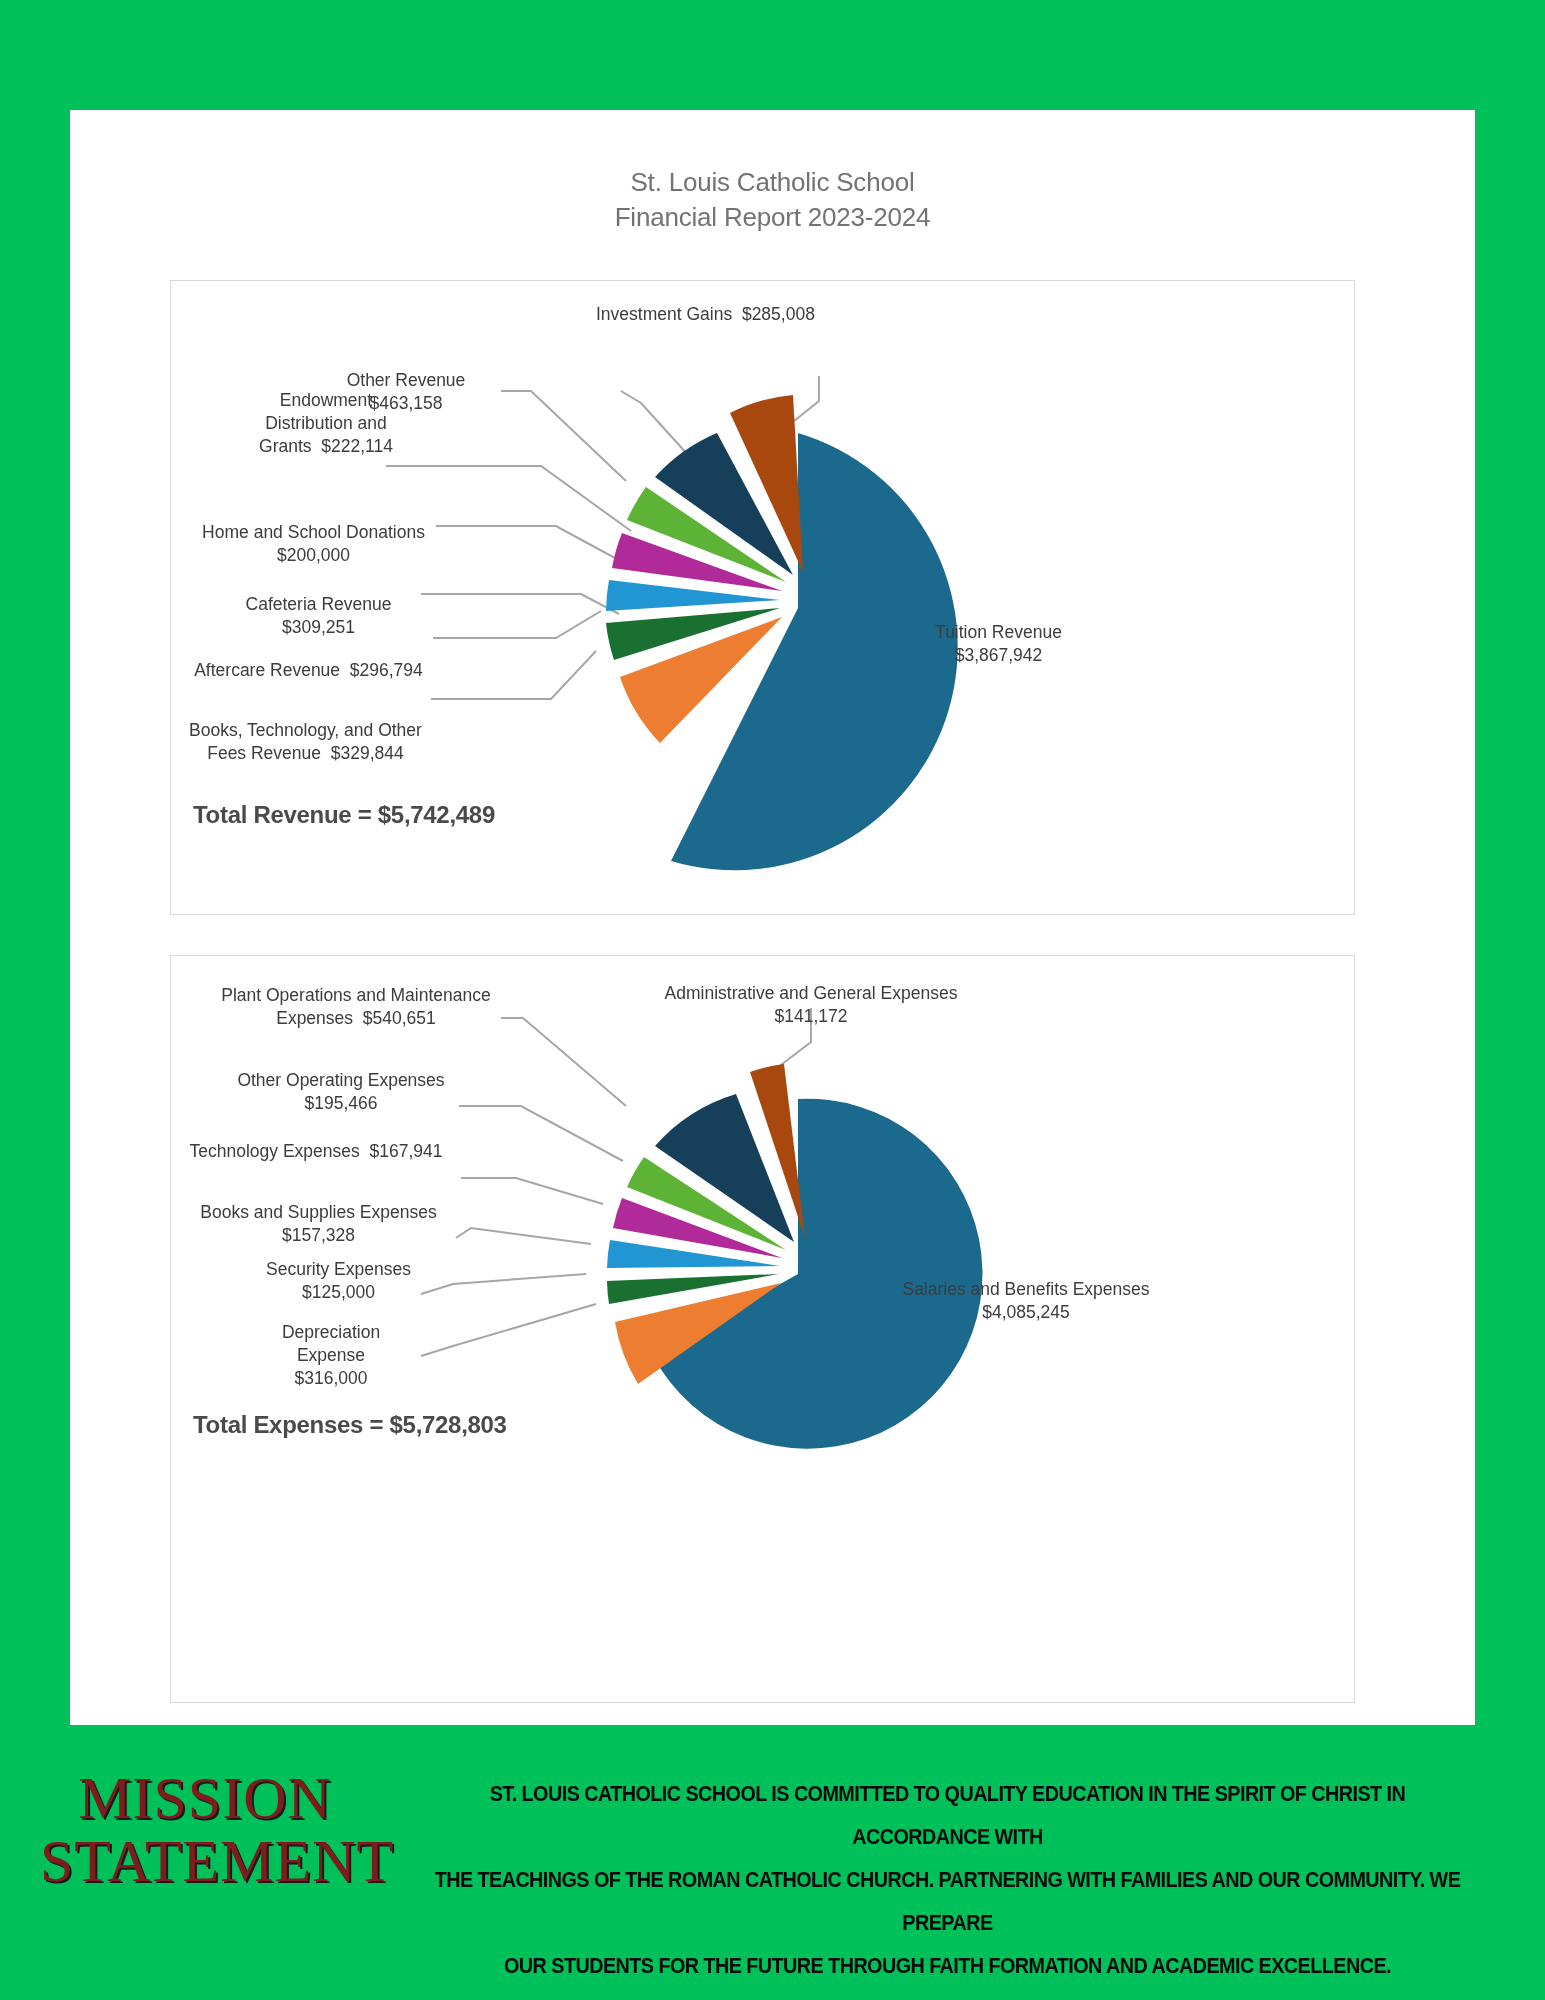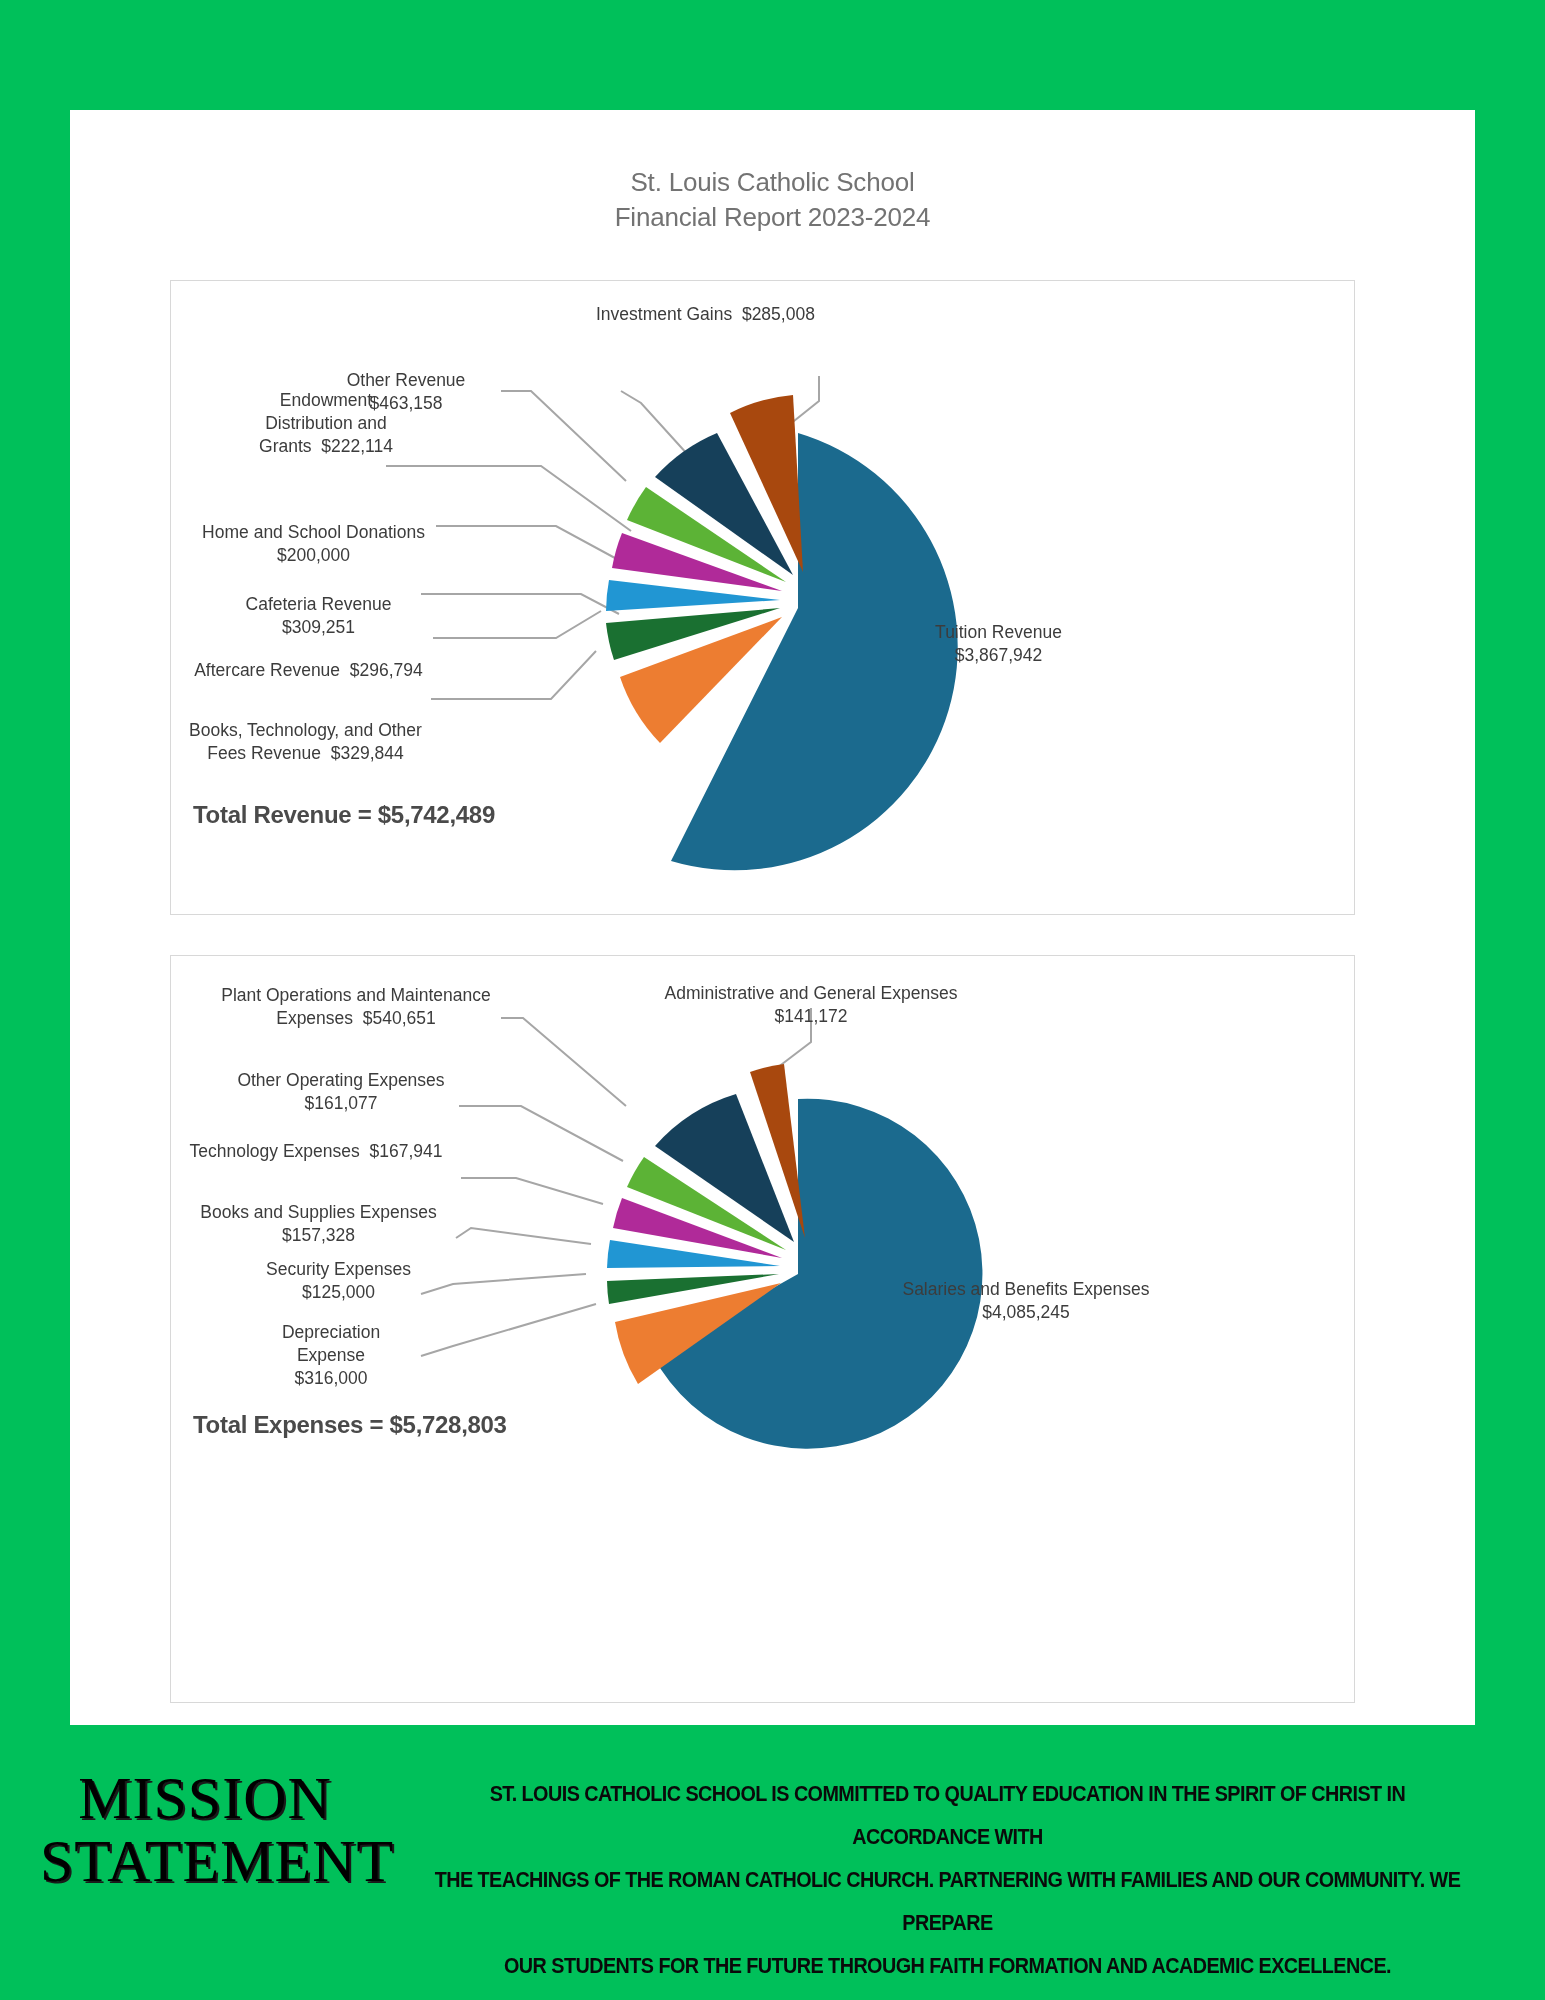--- a/index.html
+++ b/index.html
@@ -64,21 +64,21 @@
     width:1545px; height:265px;
   }
   .mission-head {
     position:absolute;
     left:40px; top:32px;
     width:330px;
     text-align:center;
     font-family:"Liberation Serif", serif;
     font-size:60px;
     line-height:1.05;
-    color:#000000;
+    color:#7f1d1d;
     text-shadow:2px 2px 0 #1a1a1a;
     letter-spacing:1px;
   }
   .mission-body {
     position:absolute;
     left:375px; top:38px;
     width:1145px;
     text-align:center;
     color:#0a0a0a;
     font-family:"Liberation Sans Narrow","Liberation Sans",sans-serif;
@@ -191,21 +191,21 @@
 
           <path d="M 626 300 L 487 204 A 175 175 0 0 1 568 152 Z" fill="#16405a" transform="translate(-3,-14)"></path>
 
           <path d="M 631 297 L 576 131 A 175 175 0 0 1 610 123 Z" fill="#a8480e" transform="translate(3,-15)"></path>
         </g>
       </svg>
 
       <div class="lbl c" style="left:35px; top:28px; width:300px;">Plant Operations and Maintenance
 Expenses  $540,651</div>
       <div class="lbl c" style="left:45px; top:113px; width:250px;">Other Operating Expenses
-$161,077</div>
+$195,466</div>
       <div class="lbl c" style="left:0px; top:184px; width:290px;">Technology Expenses  $167,941</div>
       <div class="lbl c" style="left:10px; top:245px; width:275px;">Books and Supplies Expenses
 $157,328</div>
       <div class="lbl c" style="left:50px; top:302px; width:235px;">Security Expenses
 $125,000</div>
       <div class="lbl c" style="left:70px; top:365px; width:180px;">Depreciation
 Expense
 $316,000</div>
       <div class="lbl c" style="left:455px; top:26px; width:370px;">Administrative and General Expenses
 $141,172</div>

